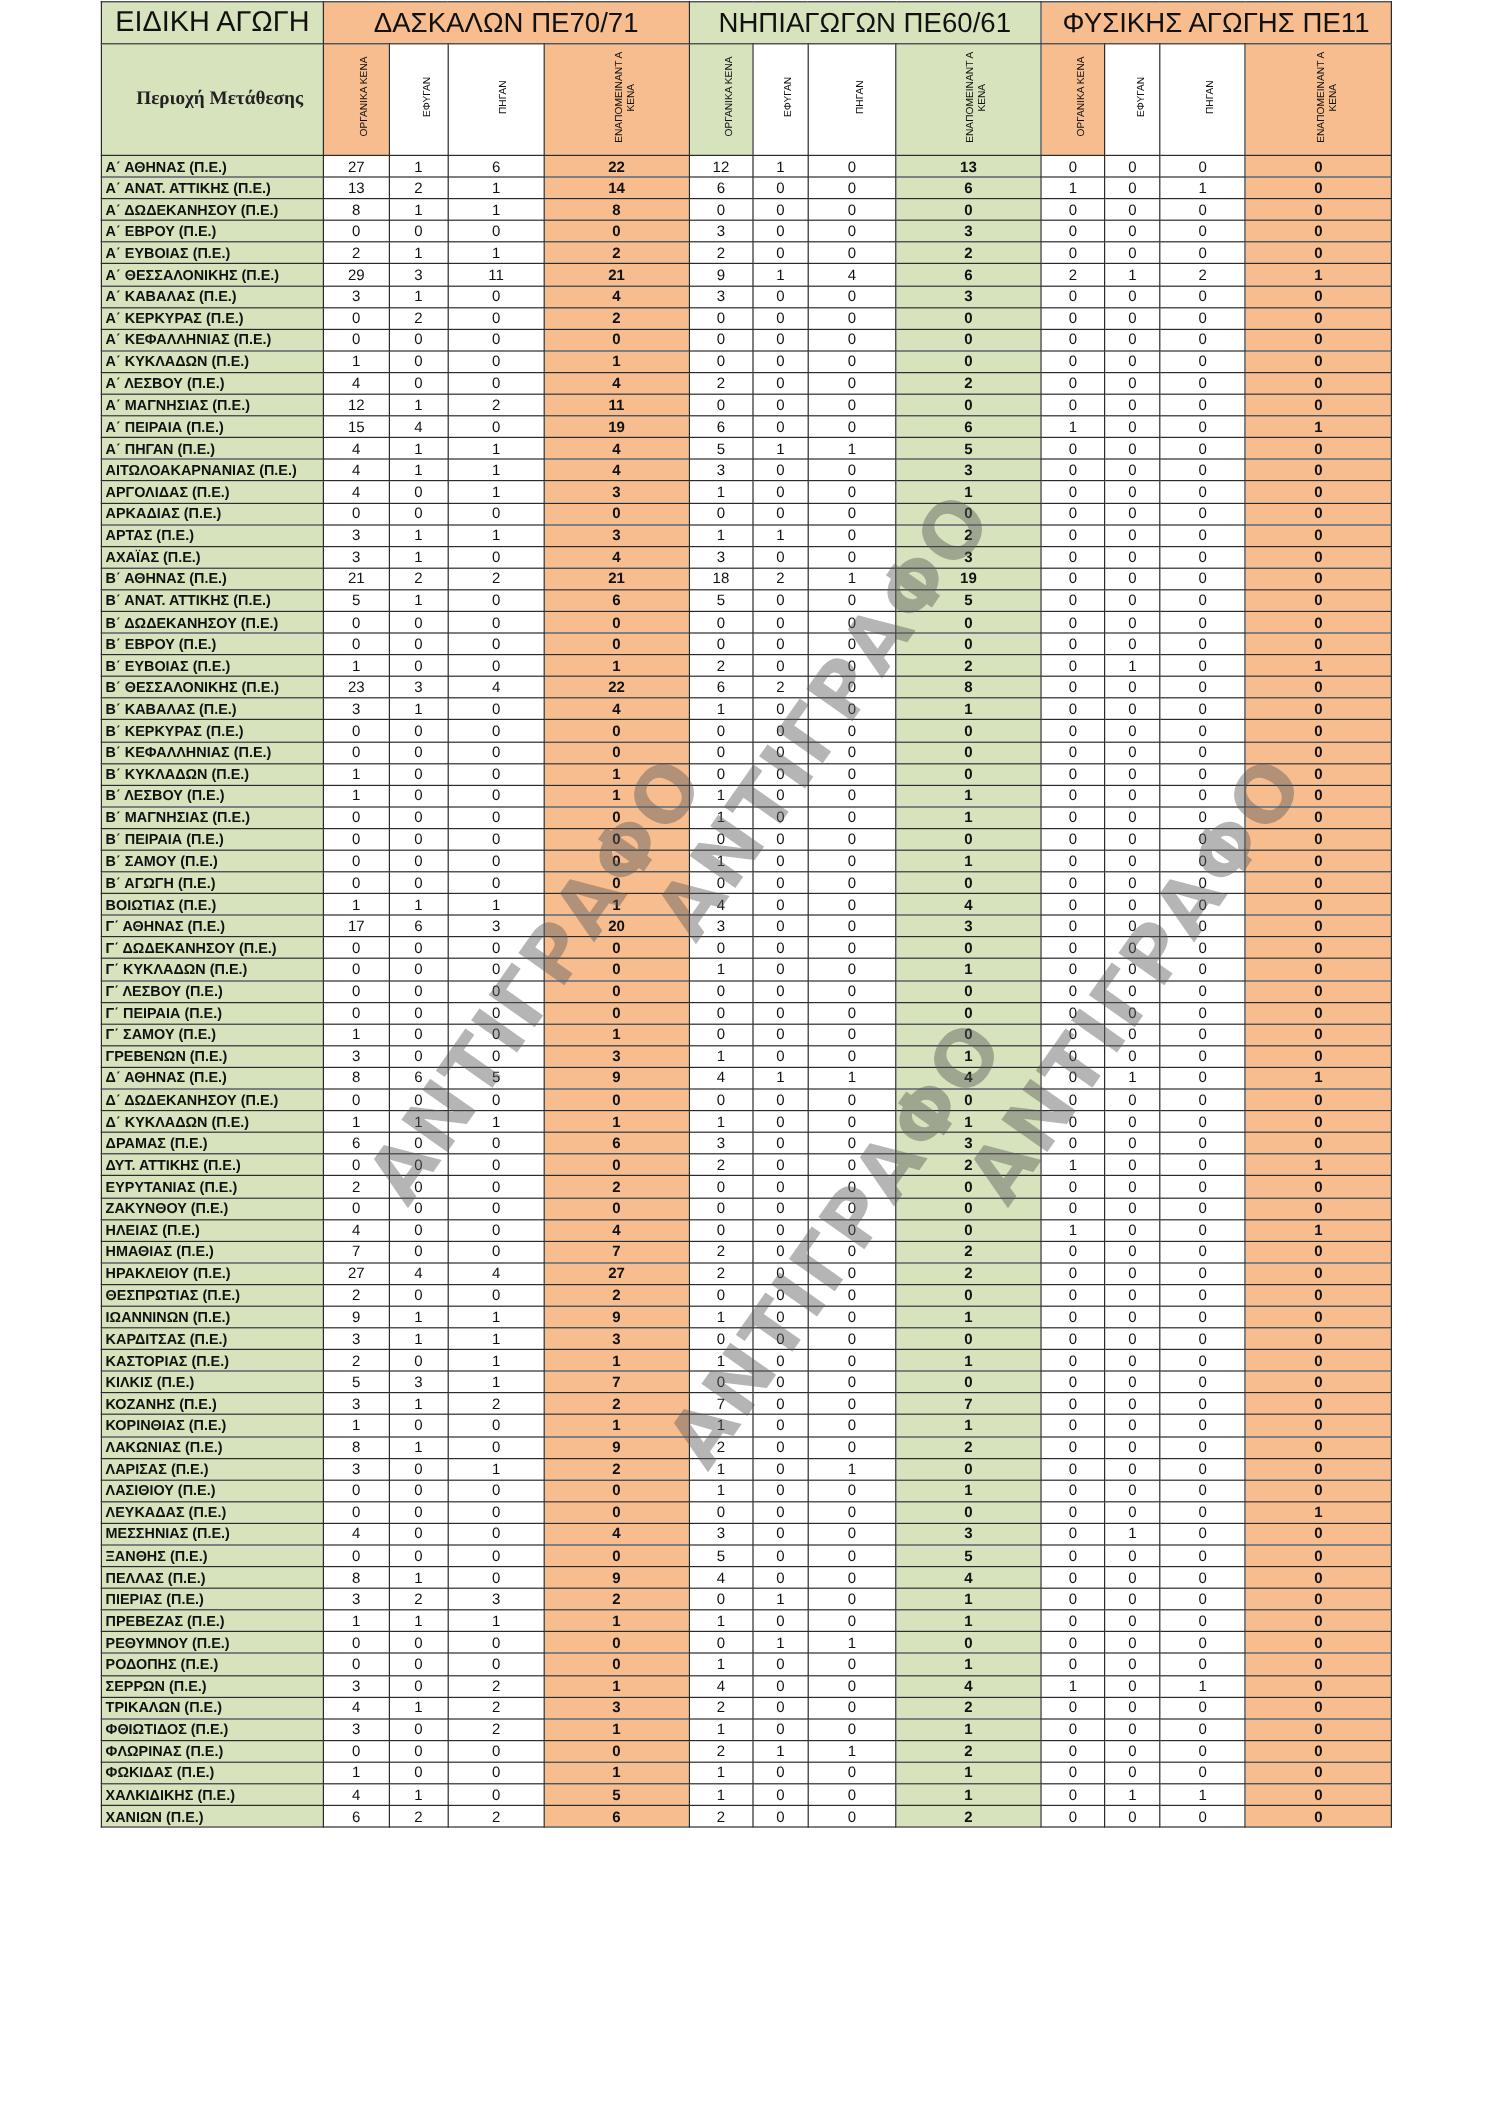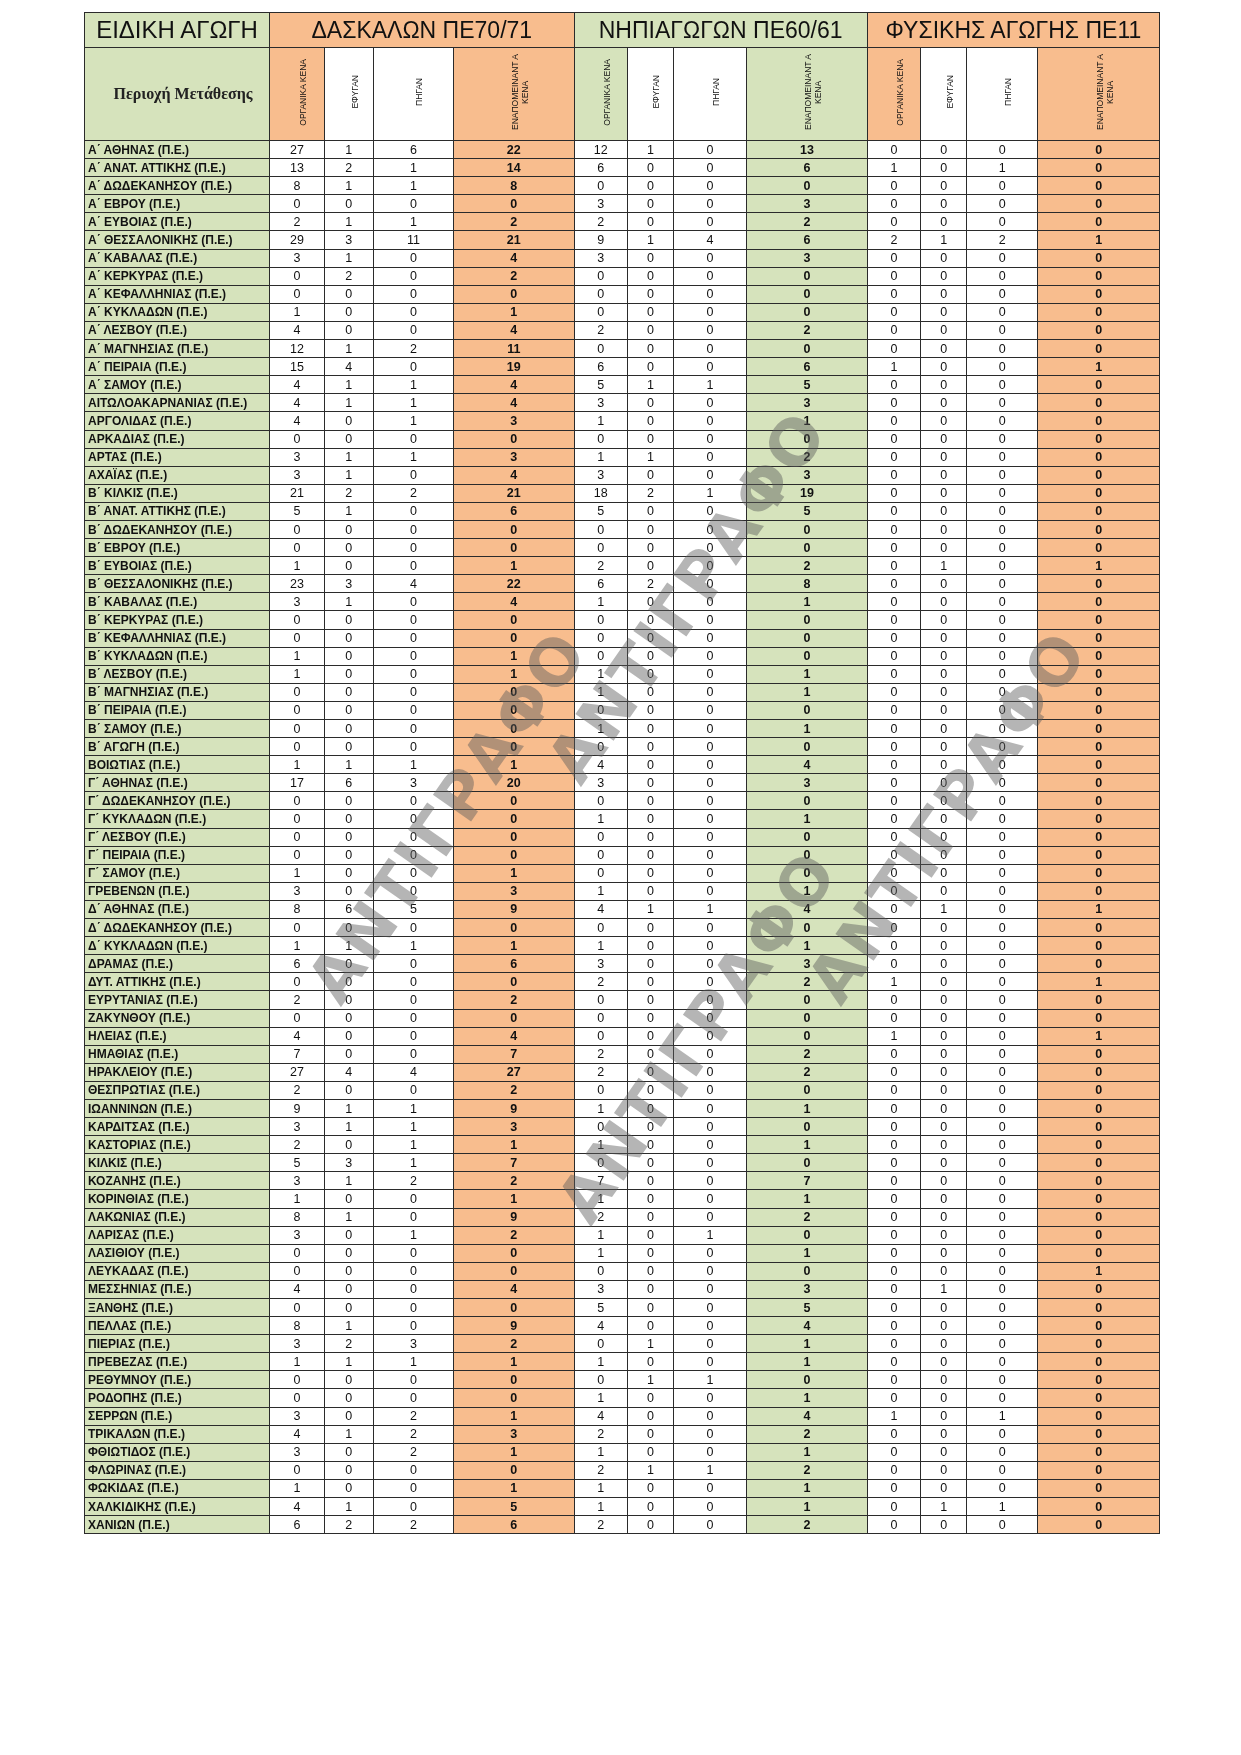--- a/index.html
+++ b/index.html
@@ -1,18 +1,18 @@
 <!DOCTYPE html>
 <html><head>
 <meta charset="utf-8">
 <style>
   html, body { margin:0; padding:0; background:#ffffff; }
   body { width:1241px; height:1755px; position:relative; overflow:hidden; font-family:"Liberation Sans", sans-serif; }
   table.grid {
-    position:absolute; left:84px; top:12px;
+    position:absolute; left:84px; top:1px;
     width:1076px; border-collapse:collapse; table-layout:fixed;
   }
   table.grid td, table.grid th {
     border:1.5px solid #2b2b2b; padding:0; text-align:center; vertical-align:middle;
     overflow:hidden; white-space:nowrap;
   }
   .g { background:#d6e3bc; }
   .o { background:#f8bd8e; }
   .w { background:#ffffff; }
   tr.h1 th { height:34px; font-size:23px; font-weight:normal; color:#111; }
@@ -264,21 +264,21 @@
         <td class="w">6</td>
         <td class="w">0</td>
         <td class="w">0</td>
         <td class="g b">6</td>
         <td class="w">1</td>
         <td class="w">0</td>
         <td class="w">0</td>
         <td class="o b">1</td>
       </tr>
       <tr class="row">
-        <td class="g name">Α΄ ΣΑΜΟΥ (Π.Ε.)</td>
+        <td class="g name">Α΄ ΠΗΓΑΝ (Π.Ε.)</td>
         <td class="w">4</td>
         <td class="w">1</td>
         <td class="w">1</td>
         <td class="o b">4</td>
         <td class="w">5</td>
         <td class="w">1</td>
         <td class="w">1</td>
         <td class="g b">5</td>
         <td class="w">0</td>
         <td class="w">0</td>
@@ -354,21 +354,21 @@
         <td class="w">3</td>
         <td class="w">0</td>
         <td class="w">0</td>
         <td class="g b">3</td>
         <td class="w">0</td>
         <td class="w">0</td>
         <td class="w">0</td>
         <td class="o b">0</td>
       </tr>
       <tr class="row">
-        <td class="g name">Β΄ ΚΙΛΚΙΣ (Π.Ε.)</td>
+        <td class="g name">Β΄ ΑΘΗΝΑΣ (Π.Ε.)</td>
         <td class="w">21</td>
         <td class="w">2</td>
         <td class="w">2</td>
         <td class="o b">21</td>
         <td class="w">18</td>
         <td class="w">2</td>
         <td class="w">1</td>
         <td class="g b">19</td>
         <td class="w">0</td>
         <td class="w">0</td>

